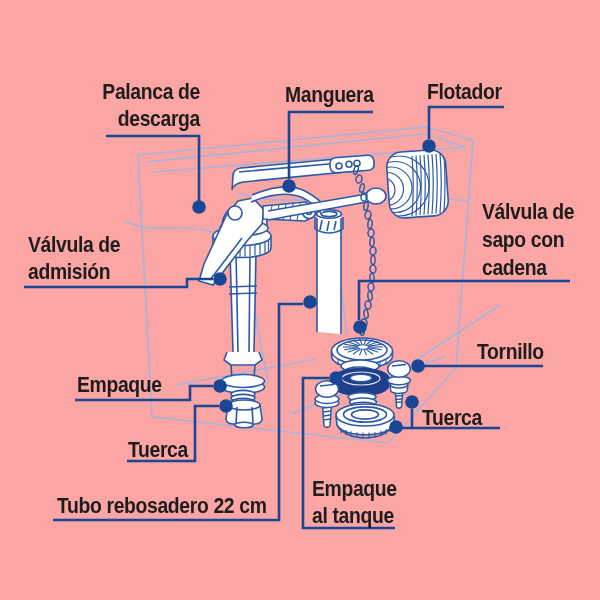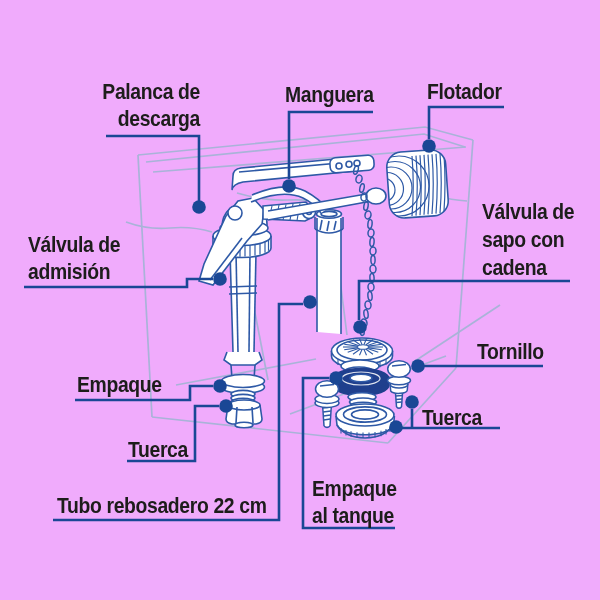--- a/index.html
+++ b/index.html
@@ -1,16 +1,16 @@
 <!DOCTYPE html>
 <html><head>
 <meta charset="utf-8">
 <style>
   html,body{margin:0;padding:0;background:#fff;}
-  #stage{position:relative;width:600px;height:600px;background:#f0abfc;overflow:hidden;
+  #stage{position:relative;width:600px;height:600px;background:#fca5a5;overflow:hidden;
          font-family:"Liberation Sans",sans-serif;}
   #art{position:absolute;left:0;top:0;}
   .lbl{position:absolute;font:700 22px "Liberation Sans",sans-serif;color:#1d1d1b;
        line-height:27px;white-space:nowrap;letter-spacing:-0.4px;
        transform:scaleX(.88);transform-origin:0 0;}
   .lbl.right{text-align:right;transform-origin:100% 0;}
   .lbl div{pointer-events:none;}
 </style>
 </head>
 <body>

